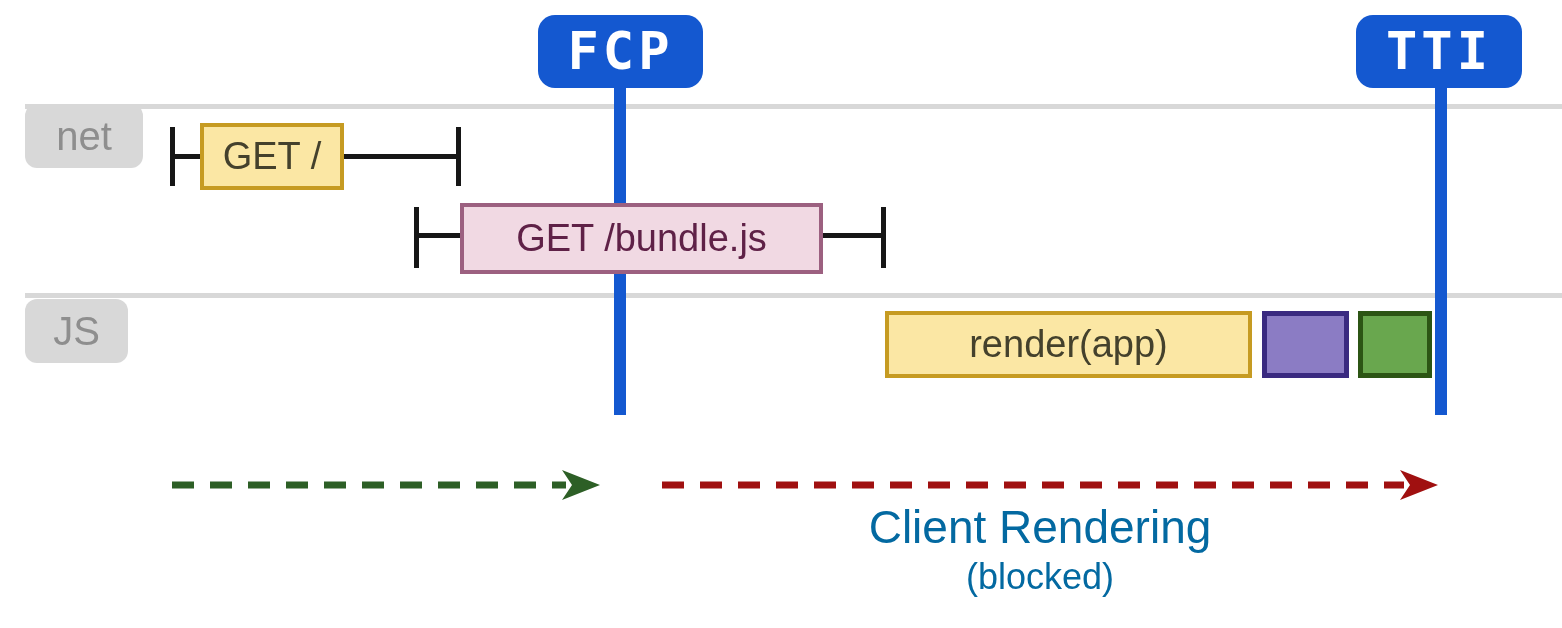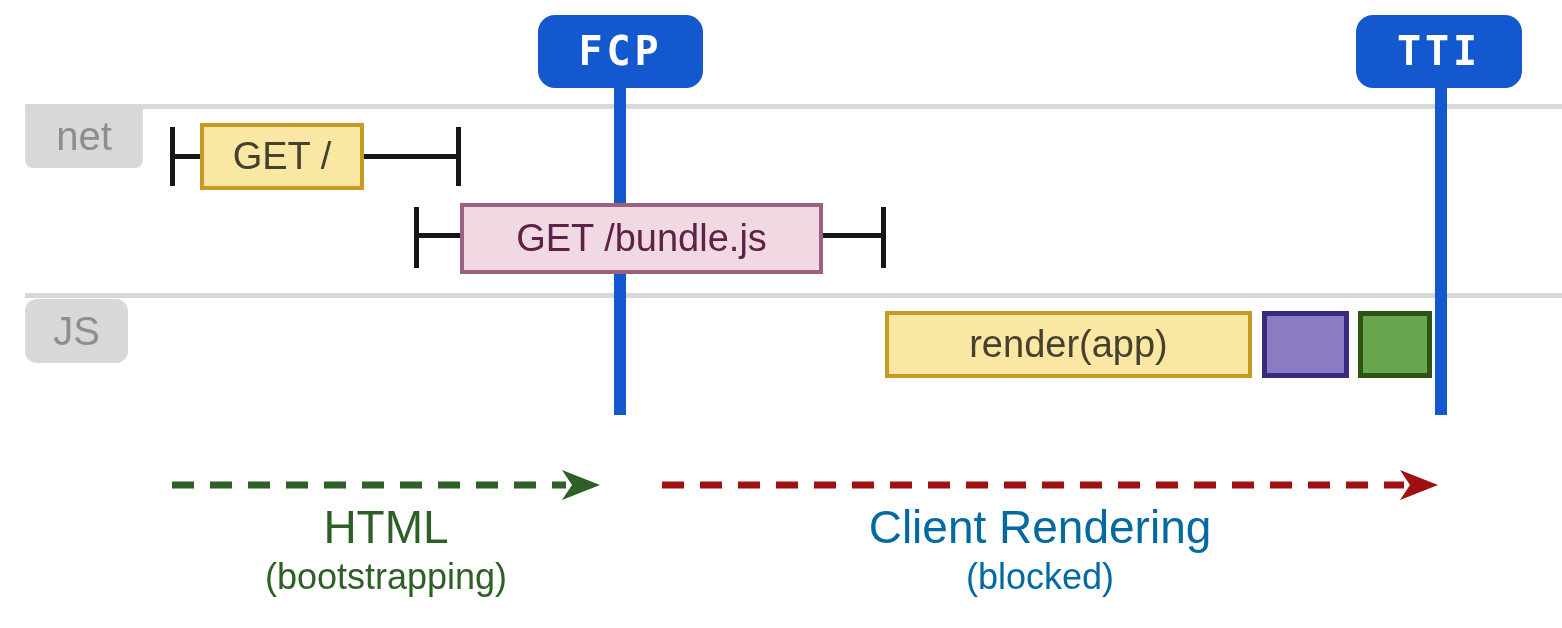--- a/index.html
+++ b/index.html
@@ -15,35 +15,35 @@
     position:absolute;left:25px;width:1537px;height:5px;
     background:#d8d8d8;
   }
   .lane-line.net{top:104px;}
   .lane-line.js{top:293px;}
   .lane-label{
     position:absolute;left:25px;height:64px;
     background:#d8d8d8;border-radius:12px;
     color:#8e8e8e;font-size:40px;line-height:64px;text-align:center;
   }
-  .lane-label.net{top:104px;width:118px;border-radius:8px;}
+  .lane-label.net{top:104px;width:118px;}
   .lane-label.js{top:299px;width:103px;}
   
   .stem{
     position:absolute;top:86px;width:12px;height:329px;
     background:#1458d0;
   }
   .stem.fcp{left:614px;}
   .stem.tti{left:1435px;}
   .badge{
     position:absolute;top:15px;height:73px;
     background:#1458d0;border-radius:17px;
     color:#ffffff;text-align:center;line-height:73px;
     font-family:"DejaVu Sans Mono", monospace;
-    font-weight:bold;font-size:40px;letter-spacing:4px;
+    font-weight:bold;font-size:52px;letter-spacing:4px;
   }
   .badge.fcp{left:538px;width:165px;}
   .badge.tti{left:1356px;width:166px;}
   
   .connector{position:absolute;height:5px;background:#161616;}
   .whisker{position:absolute;width:5px;background:#161616;}
   .conn-root{left:172px;top:154px;width:287px;}
   .whisker-root-l{left:170px;top:127px;height:59px;}
   .whisker-root-r{left:456px;top:127px;height:59px;}
   .conn-bundle{left:416px;top:233px;width:468px;}
@@ -52,21 +52,21 @@
   
   .task{
     position:absolute;box-sizing:border-box;
     display:flex;align-items:center;justify-content:center;
     font-size:38px;
   }
   .task.yellow{background:#fbe7a4;border:4px solid #c69b22;color:#44412c;}
   .task.pink{background:#f1d9e3;border:4px solid #9c6080;color:#5f2147;}
   .task.purple{background:#8b7cc4;border:5px solid #3a2a80;}
   .task.green{background:#69a74e;border:5px solid #2c5514;}
-  .task.get-root{left:200px;top:123px;width:164px;height:67px;}
+  .task.get-root{left:200px;top:123px;width:144px;height:67px;}
   .task.get-bundle{left:460px;top:203px;width:363px;height:71px;}
   .task.render-app{left:885px;top:311px;width:367px;height:67px;}
   .task.block-purple{left:1262px;top:311px;width:87px;height:67px;}
   .task.block-green{left:1358px;top:311px;width:74px;height:67px;}
   
   .arrows{position:absolute;left:0;top:468px;width:1562px;height:34px;}
   
   .phase{
     position:absolute;top:500px;text-align:center;
   }
@@ -116,22 +116,18 @@
     <span>TTI</span>
   </div>
 
   <svg class="arrows" viewBox="0 0 1562 34" xmlns="http://www.w3.org/2000/svg">
     <line x1="172" y1="17" x2="566" y2="17" stroke="#2d5f26" stroke-width="7" stroke-dasharray="22 16"></line>
     <path fill="#2d5f26" d="M600,17 L562,2 L572,17 L562,32 Z"></path>
     <line x1="662" y1="17" x2="1404" y2="17" stroke="#a01010" stroke-width="7" stroke-dasharray="22 16"></line>
     <path fill="#a01010" d="M1438,17 L1400,2 L1410,17 L1400,32 Z"></path>
   </svg>
 
-  <div class="phase html">
-    <div class="title">HTML</div>
-    <div class="subtitle">(bootstrapping)</div>
-  </div>
   <div class="phase client">
     <div class="title">Client Rendering</div>
     <div class="subtitle">(blocked)</div>
   </div>
 
 </div>
 
 </body></html>

